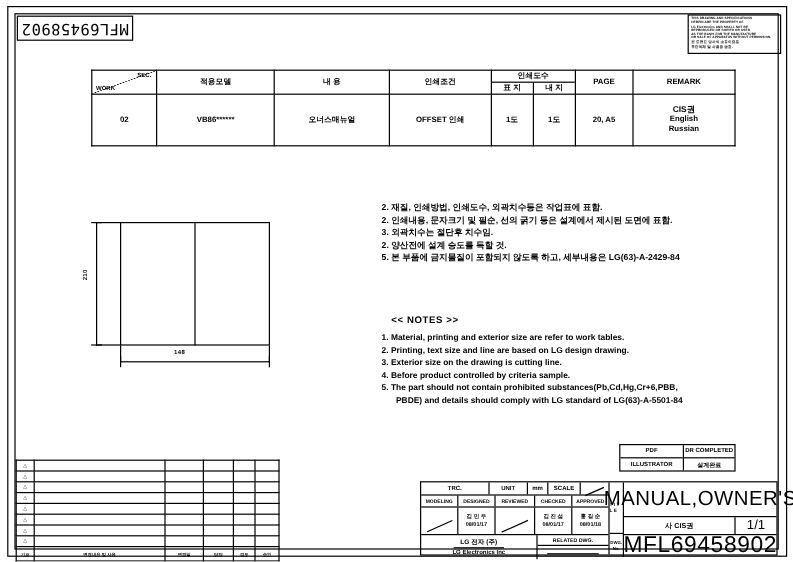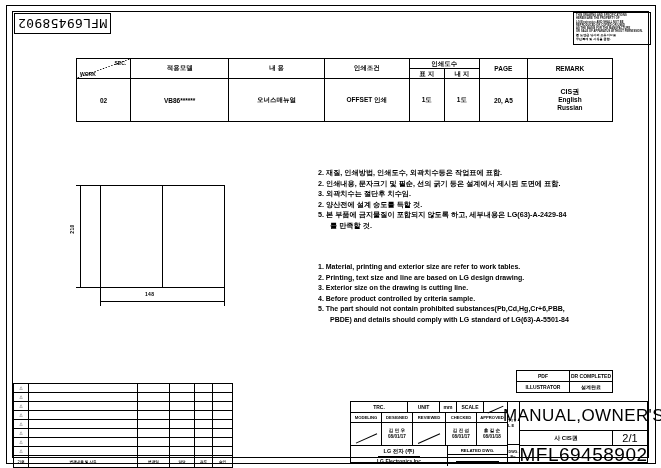--- a/index.html
+++ b/index.html
@@ -221,24 +221,24 @@
     <div class="extl" style="left:164px;top:108px;width:1px;height:14px;"></div>
     <div class="dimtexth">148</div>
   </div>
 
   <div class="notes-ko">
     <div class="note-line">2. 재질, 인쇄방법, 인쇄도수, 외곽치수등은 작업표에 표함.</div>
     <div class="note-line">2. 인쇄내용, 문자크기 및 필순, 선의 굵기 등은 설계에서 제시된 도면에 표함.</div>
     <div class="note-line">3. 외곽치수는 절단후 치수임.</div>
     <div class="note-line">2. 양산전에 설계 승도를 득할 것.</div>
     <div class="note-line">5. 본 부품에 금지물질이 포함되지 않도록 하고, 세부내용은 LG(63)-A-2429-84</div>
-    <div class="note-line indent">를 만족할 것.</div>
   </div>
 
   <div class="notes-en">
+    <div class="notes-title">&lt;&lt; NOTES &gt;&gt;</div>
     <div class="note-line">1. Material, printing and exterior size are refer to work tables.</div>
     <div class="note-line">2. Printing, text size and line are based on LG design drawing.</div>
     <div class="note-line">3. Exterior size on the drawing is cutting line.</div>
     <div class="note-line">4. Before product controlled by criteria sample.</div>
     <div class="note-line">5. The part should not contain prohibited substances(Pb,Cd,Hg,Cr+6,PBB,</div>
     <div class="note-line indent">PBDE) and details should comply with LG standard of LG(63)-A-5501-84</div>
   </div>
 
   <div class="drdone">
     <div class="lcol">
@@ -385,21 +385,21 @@
     <div class="dwgno">
       <span>DWG. No.</span>
     </div>
 
     <div class="tb-right">
       <div class="tr-top">
         <div class="tt">MANUAL,OWNER'S</div>
       </div>
       <div class="tr-mid">
         <div class="m1">사 CIS권</div>
-        <div class="m2">2/1</div>
+        <div class="m2">1/1</div>
       </div>
       <div class="tr-bot">
         <div class="num">MFL69458902</div>
       </div>
     </div>
   </div>
 
 </div>
 
 </body></html>

